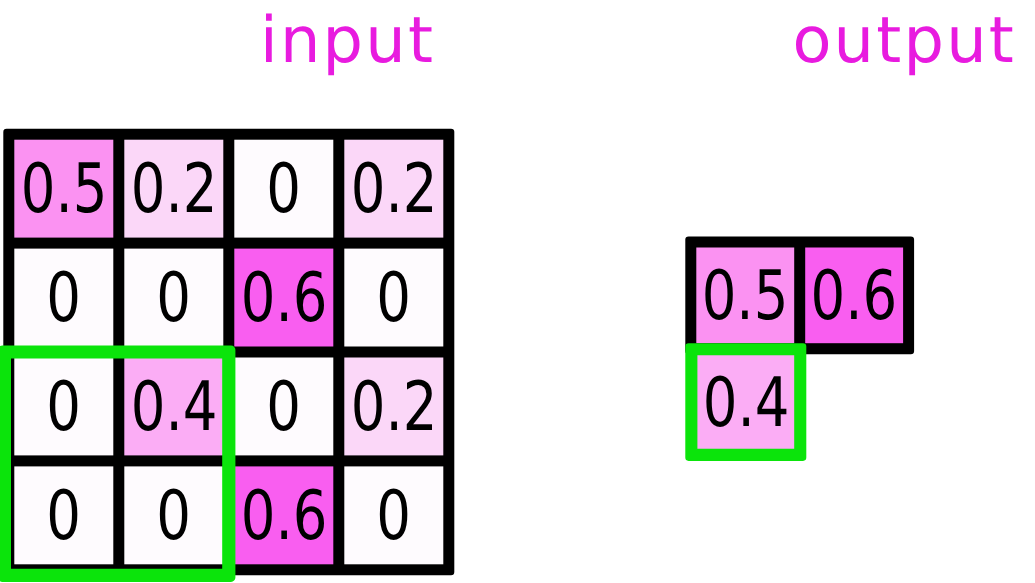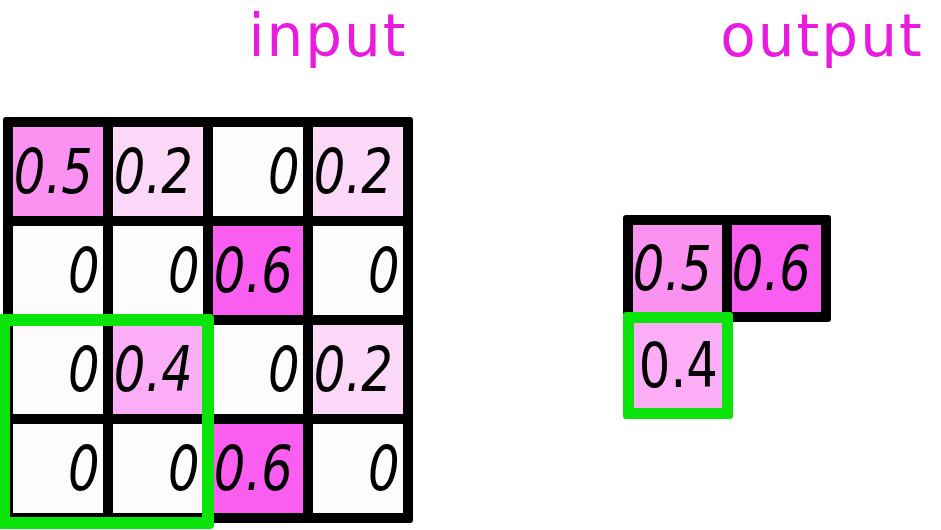--- a/index.html
+++ b/index.html
@@ -13,43 +13,42 @@
   .fig-title{
     position:absolute;
     top:2px;
     width:340px;
     text-align:center;
     font-size:58px;
     letter-spacing:2px;
     color:var(--title-color,#e81bdf);
     white-space:nowrap;
   }
-  .title-input{left:158px;}
+  .title-input{left:146px;}
   .title-output{left:652px;}
 
   
   .input-grid{
     position:absolute;
     left:3px;top:117px;
     width:410px;height:406px;
     background:var(--line-color,#000);
     display:grid;
     grid-template-columns:repeat(4,1fr);
     grid-template-rows:repeat(4,1fr);
     gap:10px;
     padding:10px;
     box-sizing:border-box;
     border-radius:3px;
   }
   .cell{
     display:flex;
     align-items:center;
-    justify-content:flex-end;
+    justify-content:center;
     overflow:hidden;
-    font-style:italic;
   }
   .cell-value{
     font-size:62px;
     color:var(--text-color,#000);
     transform:scaleX(0.8);
     display:inline-block;
     line-height:1;
     white-space:nowrap;
   }
 

